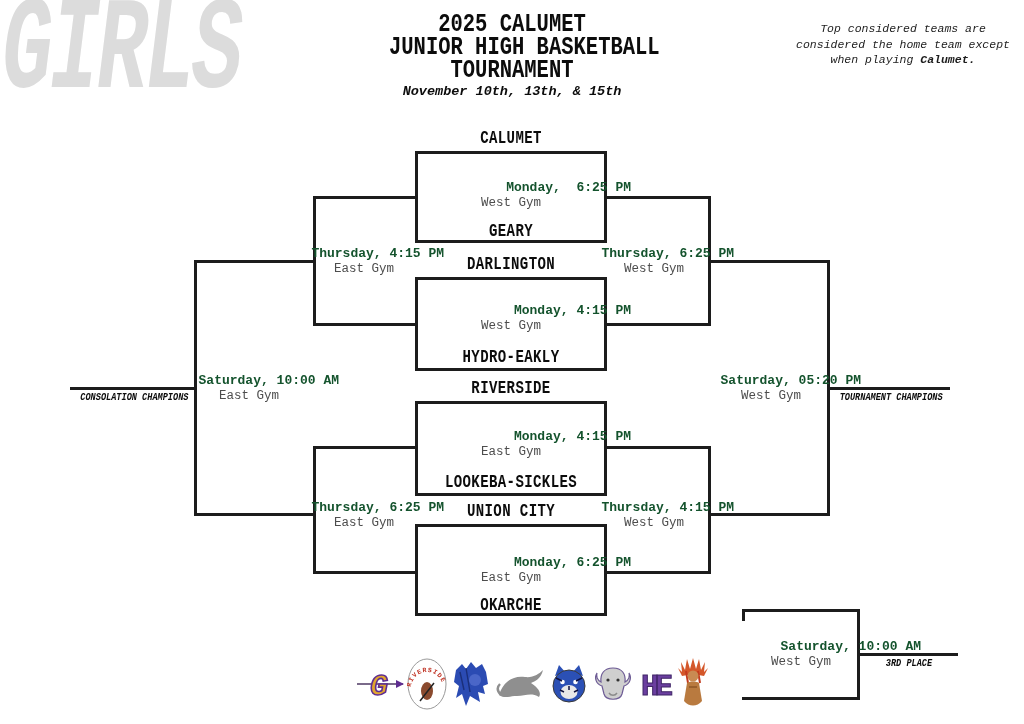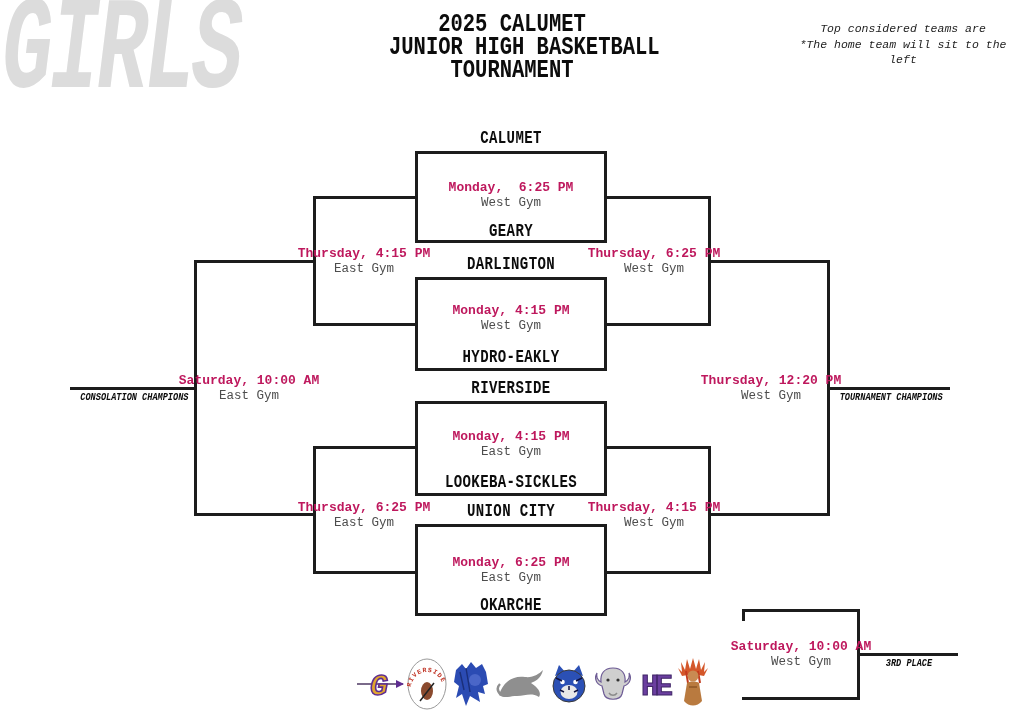--- a/index.html
+++ b/index.html
@@ -14,44 +14,46 @@
          transform-origin:left center;white-space:nowrap;}
   .title-line{position:absolute;left:362px;width:300px;text-align:center;font-weight:800;
          font-size:25px;line-height:23px;color:#0c0c0c;transform:scaleX(.82);white-space:nowrap;}
   .dates{position:absolute;left:362px;width:300px;text-align:center;font-weight:700;
          font-style:italic;font-size:13.5px;color:#0c0c0c;}
   .note{position:absolute;left:795px;top:21px;width:216px;text-align:center;font-style:italic;
         font-size:11.5px;line-height:15.6px;color:#1c1c1c;}
   .team{position:absolute;width:260px;left:381px;text-align:center;font-weight:800;
         font-size:18px;line-height:18px;color:#0c0c0c;transform:scaleX(.78);
         letter-spacing:.5px;white-space:nowrap;}
-  .gametime{position:absolute;width:240px;text-align:center;font-weight:700;font-size:13px;
-        line-height:14px;color:#be185d;white-space:pre;}
+  .gametime{position:absolute;width:240px;text-align:right;font-weight:700;font-size:13px;
+        line-height:14px;color:#14532d;white-space:pre;}
   .gymline{position:absolute;width:240px;text-align:center;font-size:12.5px;line-height:14px;
         color:#4d4d4d;}
   .final-label{position:absolute;font-weight:800;font-style:italic;font-size:11px;
         text-align:center;color:#0c0c0c;transform:scaleX(.78);white-space:nowrap;}
   .logo-row{position:absolute;left:356px;top:658px;height:56px;display:flex;
         align-items:center;gap:3px;}
   .logo{display:inline-block;}
 </style>
 </head>
 <body>
 
 <div id="page">
 
   <div class="girls">GIRLS</div>
 
   <div class="title-line" style="top:13px;">2025 CALUMET</div>
   <div class="title-line" style="top:36px;">JUNIOR HIGH BASKETBALL</div>
   <div class="title-line" style="top:59px;">TOURNAMENT</div>
+  <div class="dates" style="top:84px;">November 10th, 13th, &amp; 15th</div>
 
   <div class="note">
     <div>Top considered teams are</div>
-    <div>*The home team will sit to the left</div>
+    <div>considered the home team except</div>
+    <div><span>when playing </span><strong>Calumet.</strong></div>
   </div>
 
   <div class="gamebox" style="left:415px;top:151px;width:192px;height:92px;"></div>
   <div class="gamebox" style="left:415px;top:277px;width:192px;height:94px;"></div>
   <div class="gamebox" style="left:415px;top:401px;width:192px;height:95px;"></div>
   <div class="gamebox" style="left:415px;top:524px;width:192px;height:92px;"></div>
 
   <div class="hline" style="left:313px;top:196px;width:104px;"></div>
   <div class="hline" style="left:313px;top:323px;width:104px;"></div>
   <div class="hline" style="left:313px;top:446px;width:104px;"></div>
@@ -103,21 +105,21 @@
   <div class="gymline" style="left:284px;top:262px;width:160px;">East Gym</div>
   <div class="gametime" style="left:574px;top:247px;width:160px;">Thursday, 6:25 PM</div>
   <div class="gymline" style="left:574px;top:262px;width:160px;">West Gym</div>
   <div class="gametime" style="left:284px;top:501px;width:160px;">Thursday, 6:25 PM</div>
   <div class="gymline" style="left:284px;top:516px;width:160px;">East Gym</div>
   <div class="gametime" style="left:574px;top:501px;width:160px;">Thursday, 4:15 PM</div>
   <div class="gymline" style="left:574px;top:516px;width:160px;">West Gym</div>
 
   <div class="gametime" style="left:159px;top:374px;width:180px;">Saturday, 10:00 AM</div>
   <div class="gymline" style="left:159px;top:389px;width:180px;">East Gym</div>
-  <div class="gametime" style="left:681px;top:374px;width:180px;">Thursday, 12:20 PM</div>
+  <div class="gametime" style="left:681px;top:374px;width:180px;">Saturday, 05:20 PM</div>
   <div class="gymline" style="left:681px;top:389px;width:180px;">West Gym</div>
   <div class="gametime" style="left:681px;top:640px;width:240px;">Saturday, 10:00 AM</div>
   <div class="gymline" style="left:681px;top:655px;width:240px;">West Gym</div>
 
   <div class="final-label" style="left:66px;top:391px;width:130px;">CONSOLATION CHAMPIONS</div>
   <div class="final-label" style="left:826px;top:391px;width:124px;">TOURNAMENT CHAMPIONS</div>
   <div class="final-label" style="left:860px;top:657px;width:98px;">3RD PLACE</div>
 
   <div class="logo-row">
     <span class="logo">

